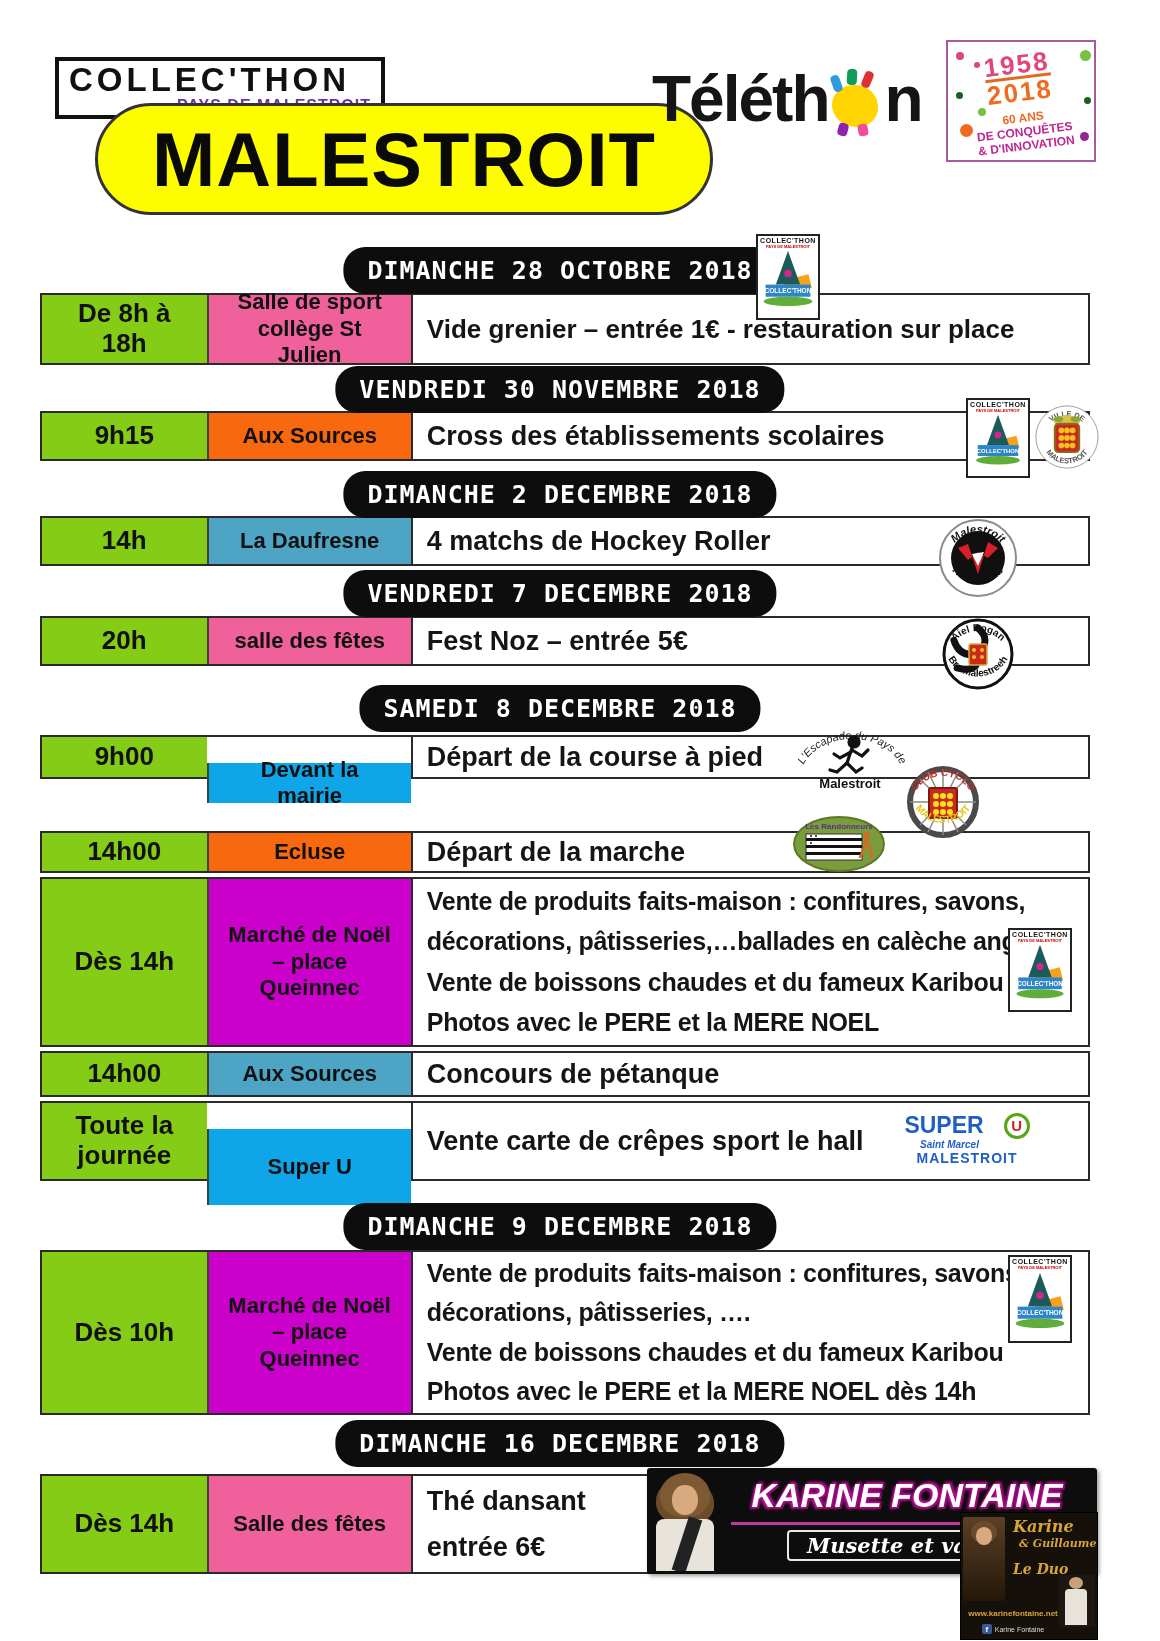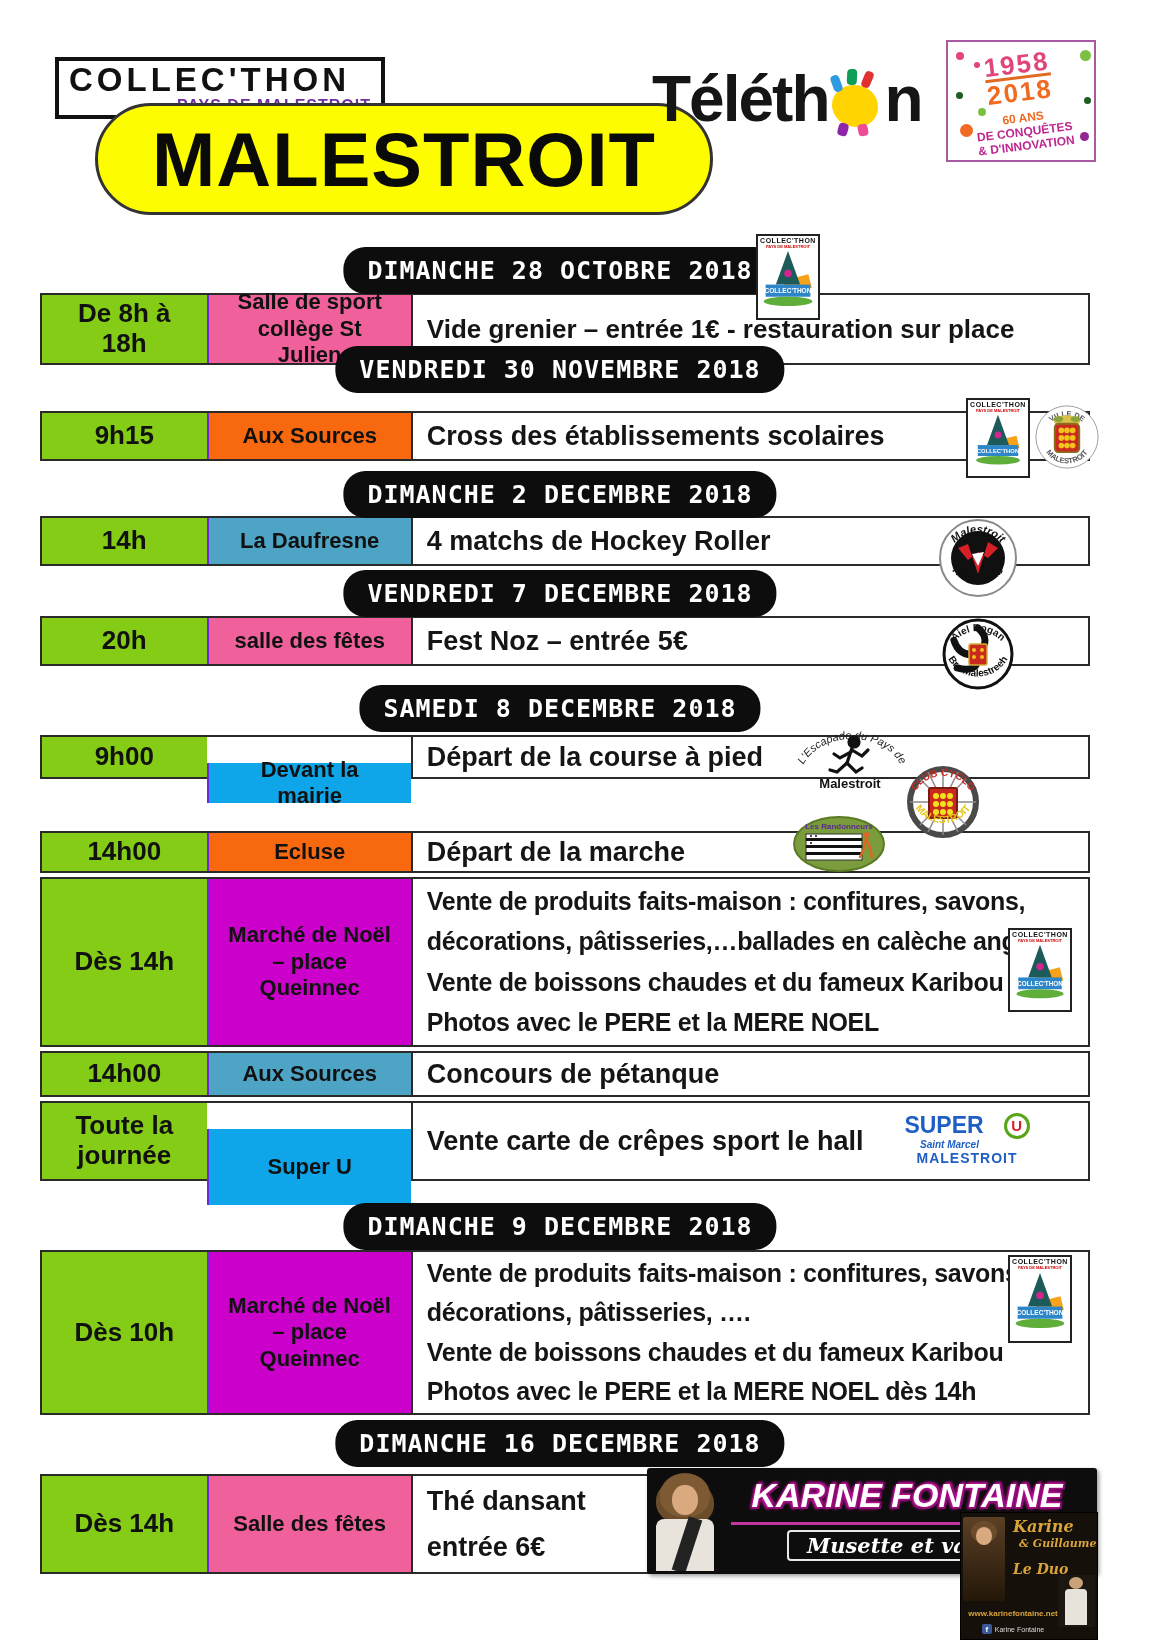--- a/index.html
+++ b/index.html
@@ -40,21 +40,21 @@
   .date-pill { position:absolute; left:560px; transform:translateX(-50%); height:47px;
     background:#0d0d0d; color:#fff; border-radius:22px; display:inline-flex; align-items:center;
     padding:0 24px; font-family:"DejaVu Sans Mono", monospace; font-weight:bold; font-size:25px;
     letter-spacing:1px; white-space:nowrap; z-index:4; }
 
   
   .row { position:absolute; left:40px; width:1050px; display:flex; border:2px solid #2a2a2a; }
   .cell { height:100%; }
   .time { width:165px; background:#84cc16; display:flex; align-items:center; justify-content:center;
     text-align:center; font-weight:800; font-size:26px; color:#111; padding:0 26px; line-height:1.15; }
-  .place { width:205px; border-left:2px solid #6d28d9; display:flex; align-items:center;
+  .place { width:205px; border-left:2px solid #404040; display:flex; align-items:center;
     justify-content:center; text-align:center; font-weight:800; font-size:22px; color:#111;
     padding:0 18px; line-height:1.2; }
   .desc { width:680px; background:#fff; border-left:2px solid #2a2a2a; display:flex;
     flex-direction:column; justify-content:space-around; padding:2px 6px 2px 14px;
     font-weight:800; font-size:27px; color:#151515; }
   .desc div { white-space:nowrap; overflow:hidden; }
   .desc.small { font-size:25px; letter-spacing:-0.3px; }
   .bg-pink { background:#f0619b; } .bg-orange { background:#f8680f; }
   .bg-blue { background:#4da4c4; } .bg-green { background:#0ea5e9;margin-top:26px; }
   .bg-magenta { background:#cb00cb; } 
@@ -155,21 +155,21 @@
     <div class="badge-rot">
       <div><span class="badge-y1">1958</span></div>
       <div><span class="badge-y2">2018</span></div>
       <div class="badge-l1">60 ANS</div>
       <div class="badge-l2">DE CONQUÊTES</div>
       <div class="badge-l3">&amp; D'INNOVATION</div>
     </div>
   </div>
 
   <div class="date-pill" style="top:247px">DIMANCHE 28 OCTOBRE 2018</div>
-  <div class="date-pill" style="top:346px">VENDREDI 30 NOVEMBRE 2018</div>
+  <div class="date-pill" style="top:366px">VENDREDI 30 NOVEMBRE 2018</div>
   <div class="date-pill" style="top:471px">DIMANCHE 2 DECEMBRE 2018</div>
   <div class="date-pill" style="top:570px">VENDREDI 7 DECEMBRE 2018</div>
   <div class="date-pill" style="top:685px">SAMEDI 8 DECEMBRE 2018</div>
   <div class="date-pill" style="top:1203px">DIMANCHE 9 DECEMBRE 2018</div>
   <div class="date-pill" style="top:1420px">DIMANCHE 16 DECEMBRE 2018</div>
 
   <div class="row" style="top:293px;height:72px">
     <div class="cell time">De 8h à 18h</div>
     <div class="cell place bg-pink">Salle de sport collège St Julien</div>
     <div class="cell desc" style="font-size:26px">

